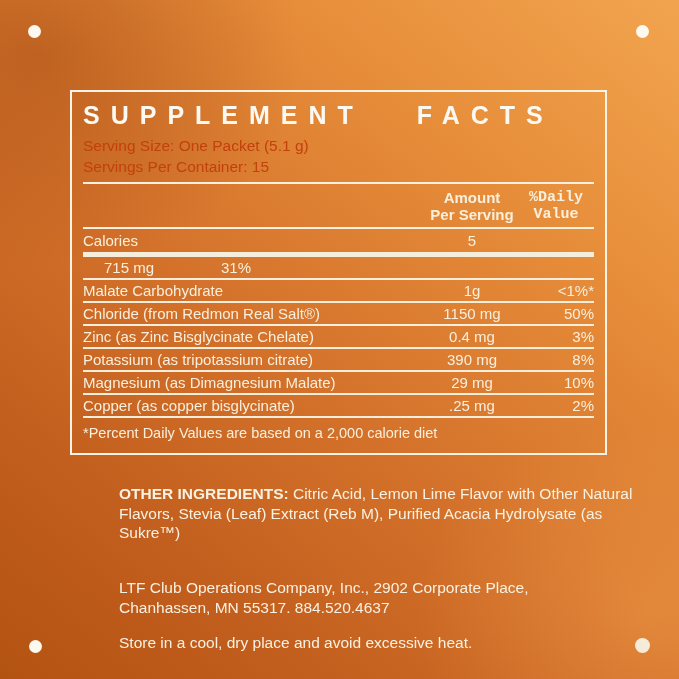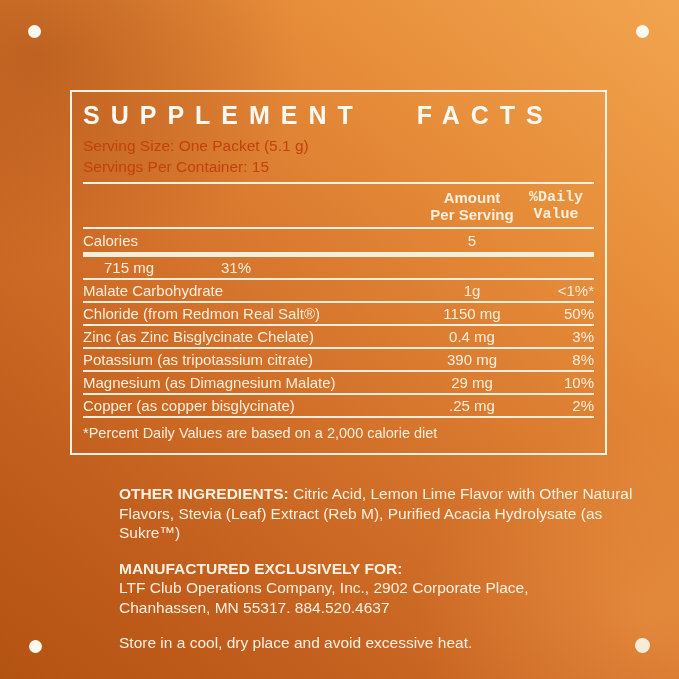--- a/index.html
+++ b/index.html
@@ -113,18 +113,18 @@
       <div class="dv">2%</div>
     </div>
   </div>
 
   <div class="footnote">*Percent Daily Values are based on a 2,000 calorie diet</div>
 </div>
 
 <div class="below">
   <p><span class="b">OTHER INGREDIENTS:</span><span>  Citric Acid, Lemon Lime Flavor with Other Natural Flavors, Stevia (Leaf) Extract (Reb M), Purified Acacia Hydrolysate (as Sukre™)</span></p>
   <p class="addr">
-    <span class="b">MANUFACTURED EXCLUSIVELY FOR:</span><br>
+    <br>
     <span>LTF Club Operations Company, Inc., 2902 Corporate Place,</span><br>
     <span>Chanhassen, MN 55317. 884.520.4637</span>
   </p>
   <p>Store in a cool, dry place and avoid excessive heat.</p>
 </div>
 
 </body></html>

